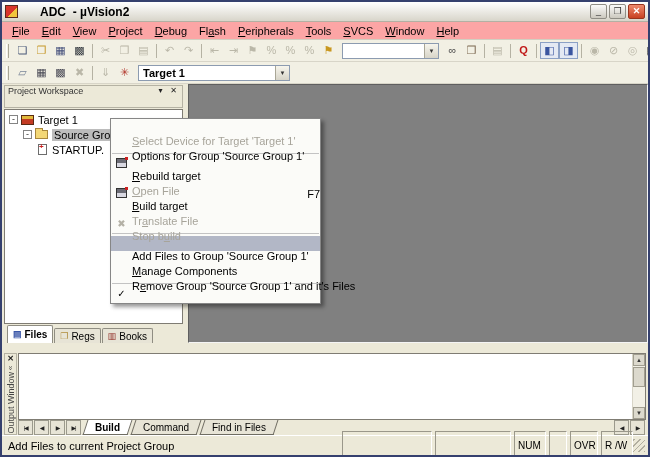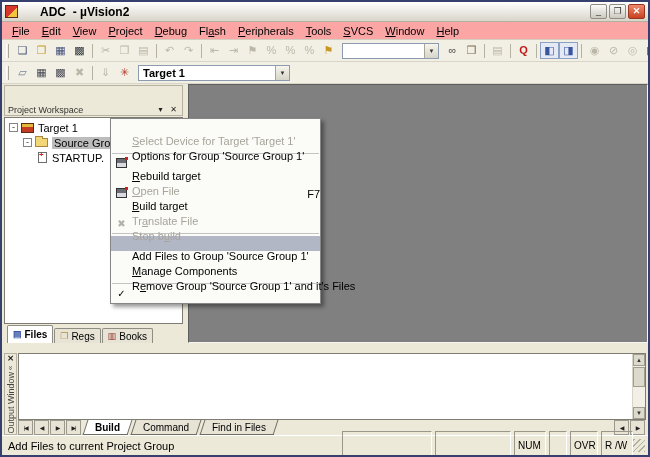--- a/index.html
+++ b/index.html
@@ -44,21 +44,21 @@
   .combo{ height:16px; background:#fff; border:1px solid #8c9bb0; display:flex;
     align-items:center; margin:0 4px; flex:none; }
   .combo-val{ flex:1; padding:0 4px; font-weight:bold; white-space:nowrap; overflow:hidden; }
   .combo.plain .combo-val{ font-weight:normal; }
   .combo-arrow{ width:14px; height:100%; flex:none; background:linear-gradient(#f7f5ec,#d7d4c8);
     border-left:1px solid #a9a696; font-size:6px; display:flex; align-items:center; justify-content:center; color:#333; }
 
   
   .main{ flex:1; min-height:0; display:flex; }
   .workspace{ width:181px; flex:none; display:flex; flex-direction:column; padding:1px 0 0 2px; }
-  .ws-title{ height:31px; flex:none; display:flex; align-items:flex-end; gap:2px;
+  .ws-title{ height:23px; flex:none; display:flex; align-items:flex-start; gap:2px;
     border:1px solid #b5b2a3; font-size:9px; color:#333; padding:0 3px; margin-bottom:1px; }
   .ws-title .lbl{ flex:1; white-space:nowrap; overflow:hidden; }
   .ws-btn{ width:11px; height:10px; display:flex; align-items:center; justify-content:center;
     font-size:8px; line-height:1; color:#222; }
   .ws-tree{ flex:1; background:#fff; border:1px solid #7f7c73; overflow:hidden; padding-top:2px; }
   .tree-row{ height:15px; display:flex; align-items:center; white-space:nowrap; }
   .expander{ width:9px; height:9px; flex:none; border:1px solid #848484; background:#fff;
     font-size:9px; line-height:7px; text-align:center; color:#333; margin-right:3px; }
   .ic-target{ width:13px; height:10px; flex:none; margin-right:4px;
     background:linear-gradient(#e2b93c 40%,#c33b23 40%); border:1px solid #5a2a12; }

